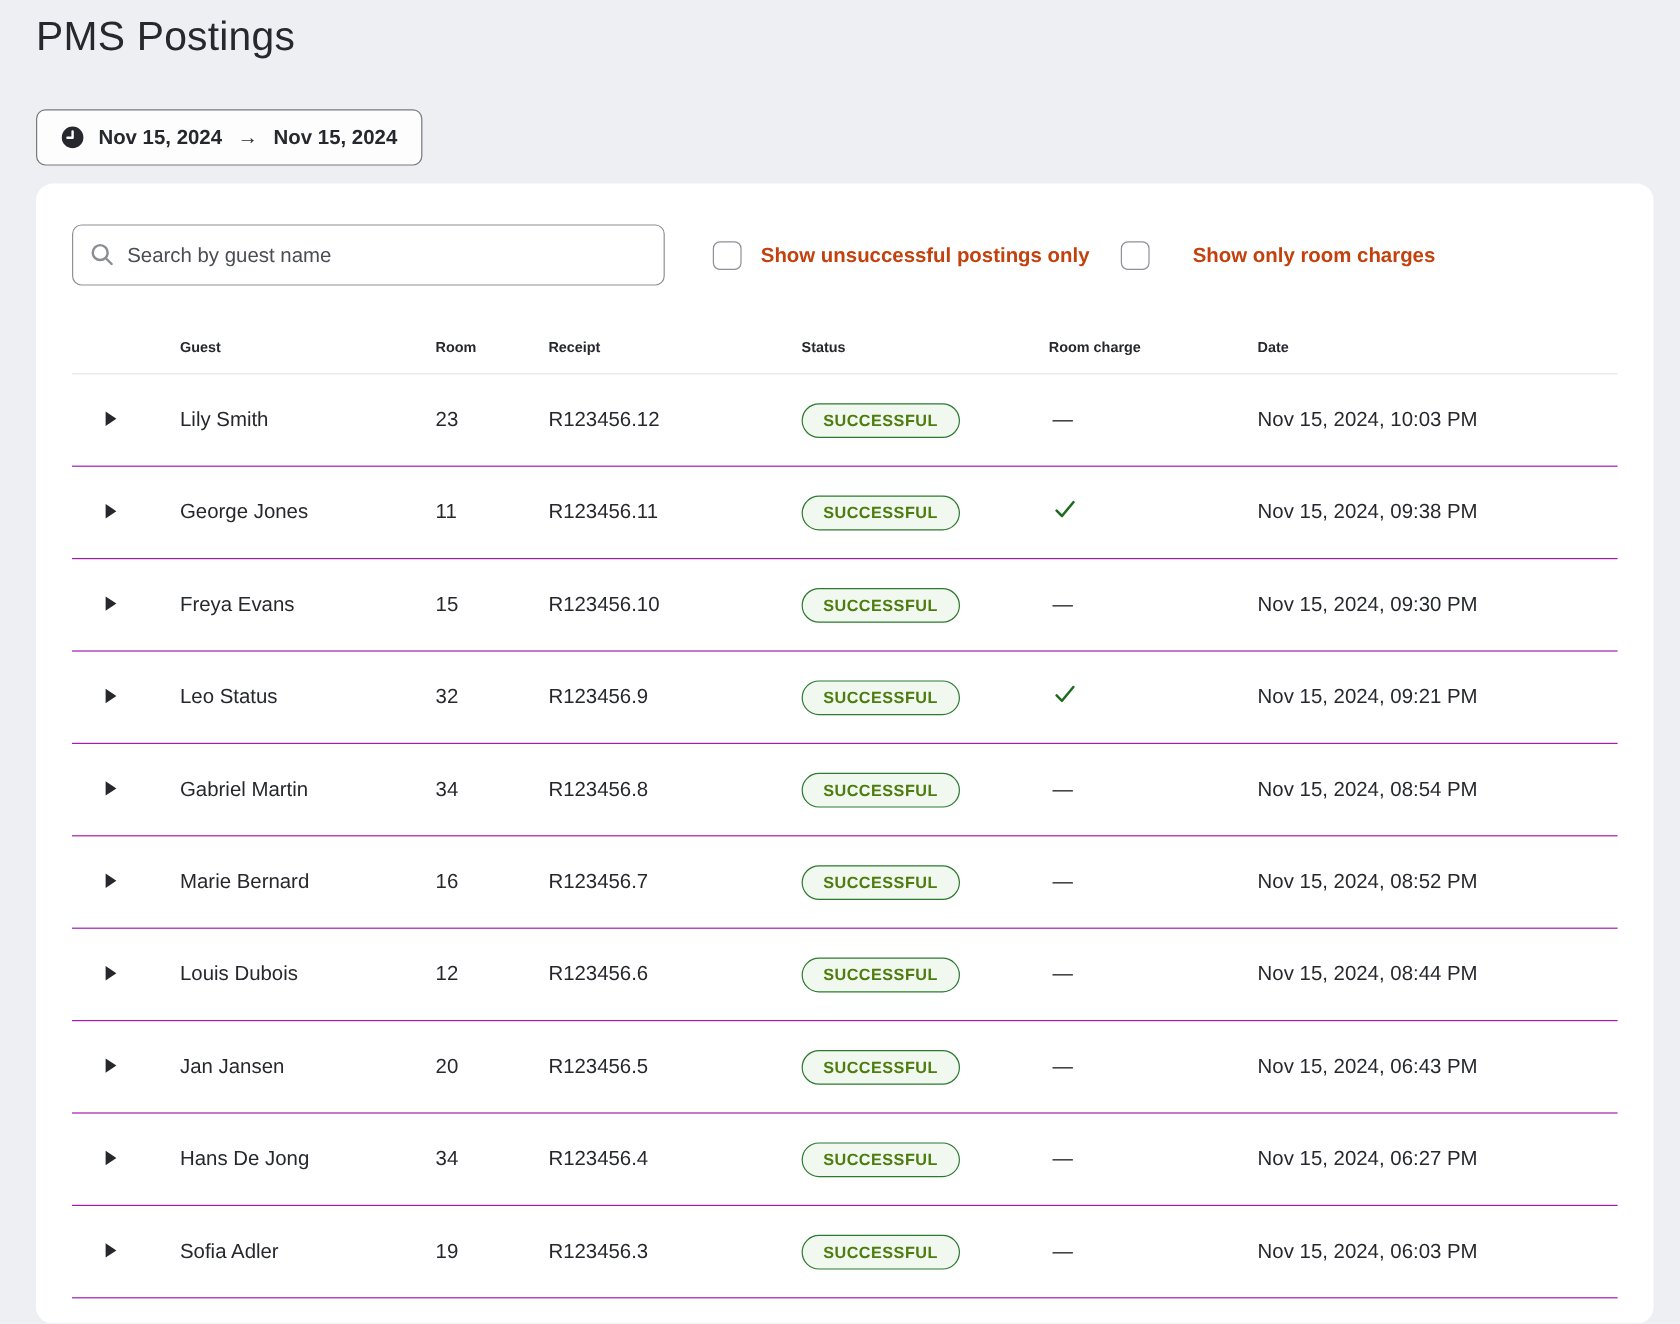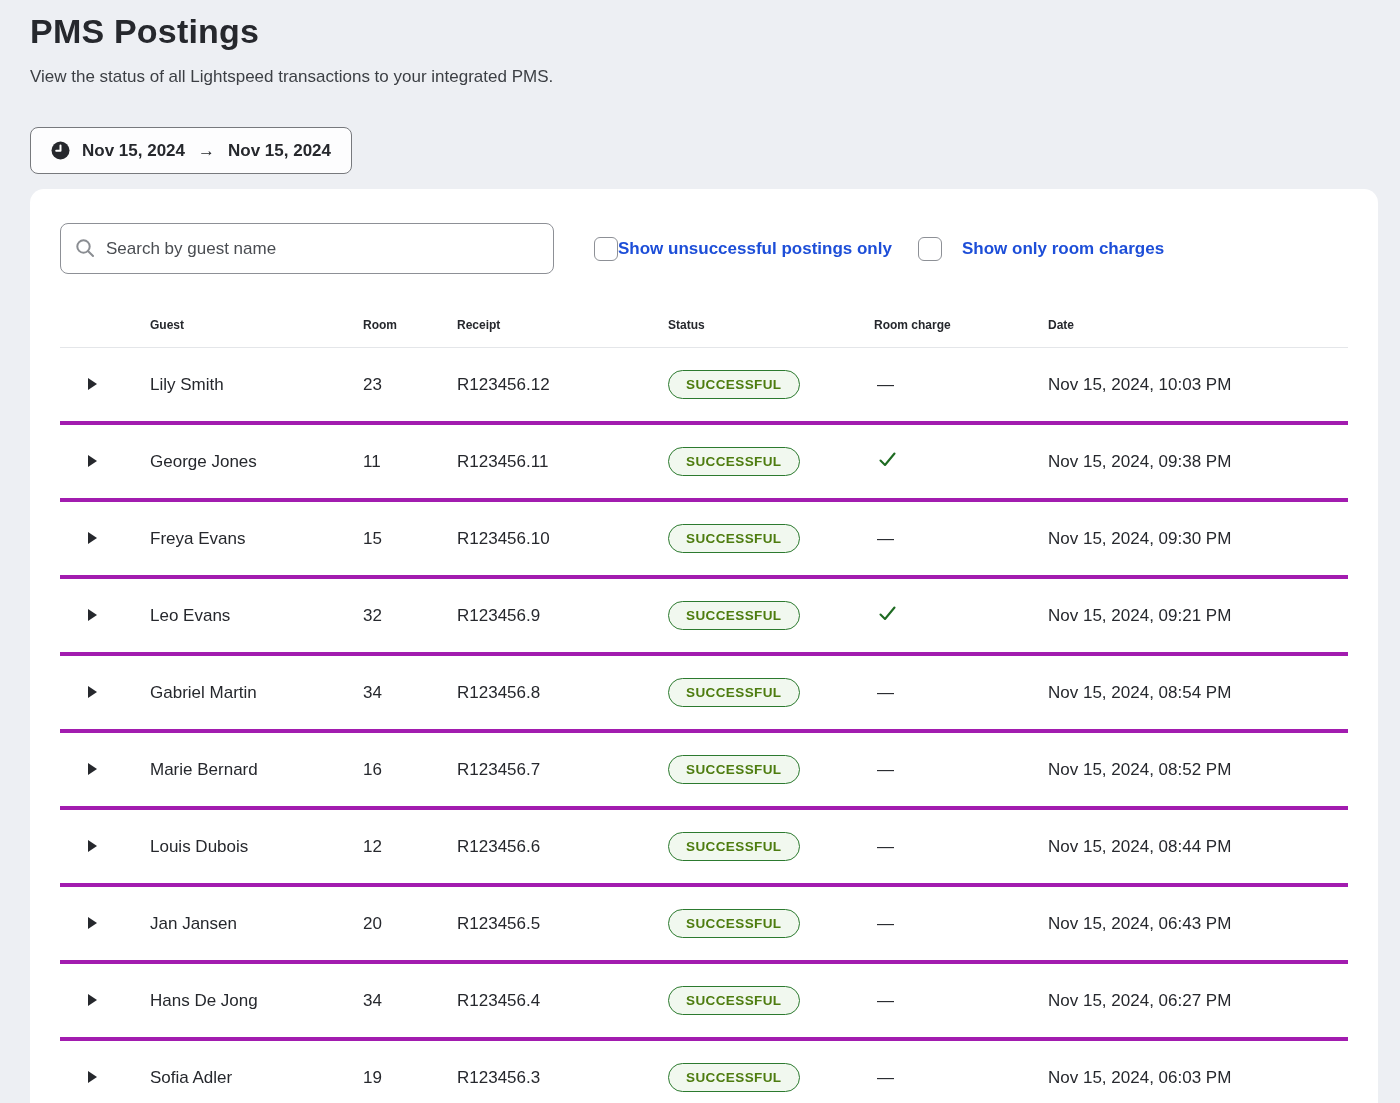--- a/index.html
+++ b/index.html
@@ -8,21 +8,21 @@
     overflow: hidden;
     background: #edeff3;
     font-family: "Liberation Sans", sans-serif;
     color: #26282d;
   }
   .page { padding: 12px 22px 0 30px; }
 
   
   .page-title {
     font-size: 34px;
-    font-weight: 700;
+    font-weight: 400;
     letter-spacing: 0.2px;
     color: #26282d;
   }
   .page-subtitle {
     margin-top: 16px;
     font-size: 17px;
     color: #3c3f44;
   }
 
   
@@ -90,23 +90,24 @@
   .checkbox-group.second { margin-left: 26px; gap: 20px; }
   .checkbox {
     width: 24px; height: 24px;
     border: 1.5px solid #8d9096;
     border-radius: 6px;
     background: #fff;
     cursor: pointer;
     flex: 0 0 auto;
   }
   .checkbox-label {
+    margin-left: 16px;
     font-size: 17px;
     font-weight: 700;
-    color: #1d4ed8;
+    color: #c2410c;
     white-space: nowrap;
   }
 
   
   .grid-row {
     display: grid;
     grid-template-columns: 90px 213px 94px 211px 206px 174px 1fr;
     align-items: center;
   }
   .thead {
@@ -115,21 +116,21 @@
     padding-bottom: 15px;
     border-bottom: 1px solid #e4e6e9;
   }
   .th {
     font-size: 12px;
     font-weight: 700;
     color: #26282d;
   }
   .trow {
     height: 77px;
-    border-bottom: 4px solid #a21caf;
+    border-bottom: 1px solid #a21caf;
   }
   .cell { font-size: 17px; color: #26282d; }
   .arrow-cell { padding-left: 28px; }
   .tri {
     display: inline-block;
     width: 0; height: 0;
     border-top: 6px solid transparent;
     border-bottom: 6px solid transparent;
     border-left: 9px solid #26282d;
     cursor: pointer;
@@ -148,21 +149,20 @@
   .rc-cell { padding-left: 3px; }
   .dash { font-size: 17px; color: #26282d; }
   .check-icon { display: inline-block; }
 </style>
 </head>
 <body>
 
 <div class="page">
 
   <h1 class="page-title">PMS Postings</h1>
-  <p class="page-subtitle">View the status of all Lightspeed transactions to your integrated PMS.</p>
 
   <button class="date-btn">
     <span class="clock">
       <svg width="19" height="19" viewBox="0 0 19 19">
         <circle cx="9.5" cy="9.5" r="9" fill="#26282d"></circle>
         <path d="M9.5 4.5 V9.8 H5.2" stroke="#ffffff" stroke-width="2" fill="none" stroke-linecap="round" stroke-linejoin="round"></path>
       </svg>
     </span>
     <span>Nov 15, 2024</span>
       <span class="arrow">→</span>
@@ -226,21 +226,21 @@
           <div class="cell arrow-cell"><span class="tri"></span></div>
           <div class="cell">Freya Evans</div>
           <div class="cell">15</div>
           <div class="cell">R123456.10</div>
           <div class="cell"><span class="badge">SUCCESSFUL</span></div>
           <div class="cell rc-cell"><span class="dash">—</span></div>
           <div class="cell">Nov 15, 2024, 09:30 PM</div>
         </div>
         <div class="grid-row trow">
           <div class="cell arrow-cell"><span class="tri"></span></div>
-          <div class="cell">Leo Evans</div>
+          <div class="cell">Leo Status</div>
           <div class="cell">32</div>
           <div class="cell">R123456.9</div>
           <div class="cell"><span class="badge">SUCCESSFUL</span></div>
           <div class="cell rc-cell"><span class="check-icon"><svg width="21" height="21" viewBox="0 0 21 21">
                 <path d="M3.5 11.5 L8 16 L17.5 4.5" fill="none" stroke="#1e6b22" stroke-width="2.1" stroke-linecap="round" stroke-linejoin="round"></path>
               </svg></span></div>
           <div class="cell">Nov 15, 2024, 09:21 PM</div>
         </div>
         <div class="grid-row trow">
           <div class="cell arrow-cell"><span class="tri"></span></div>

